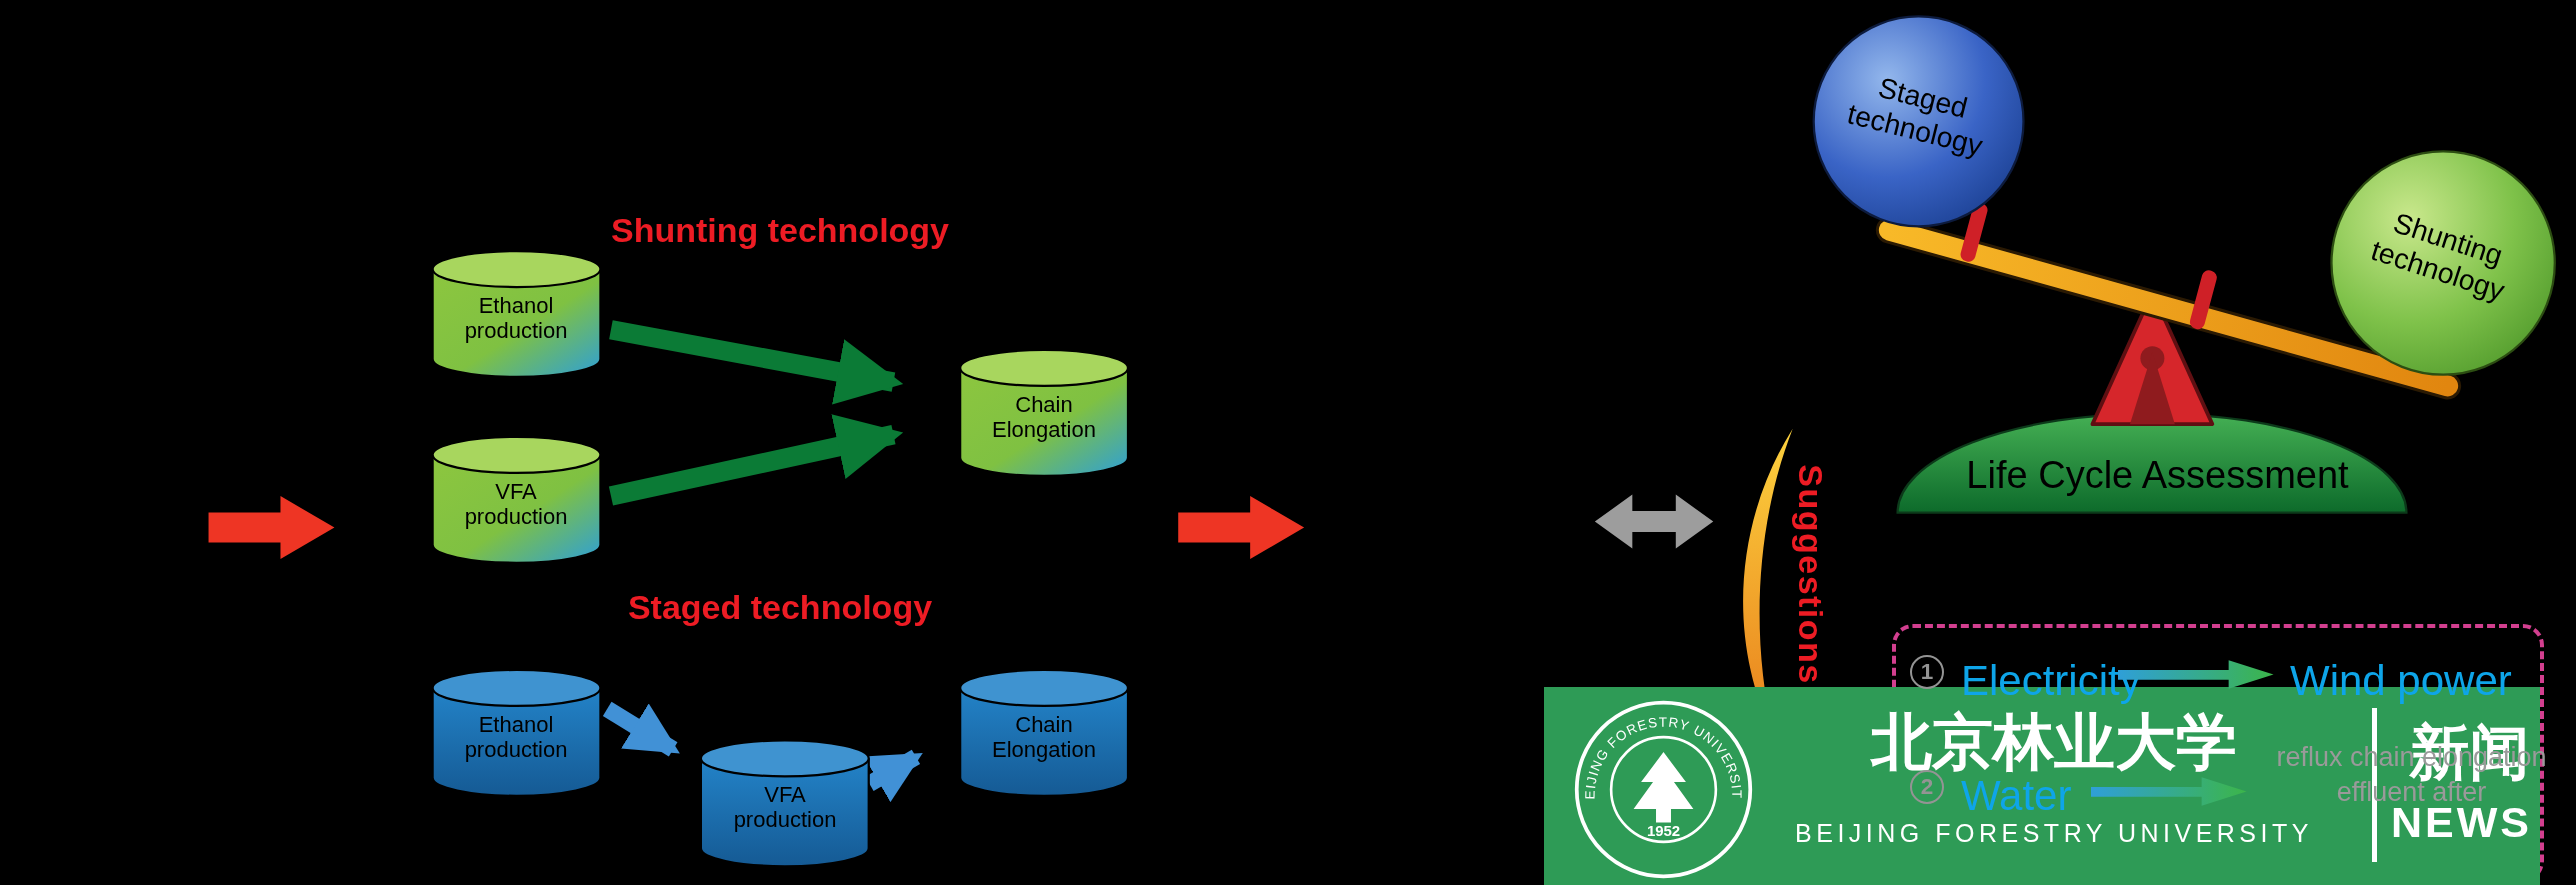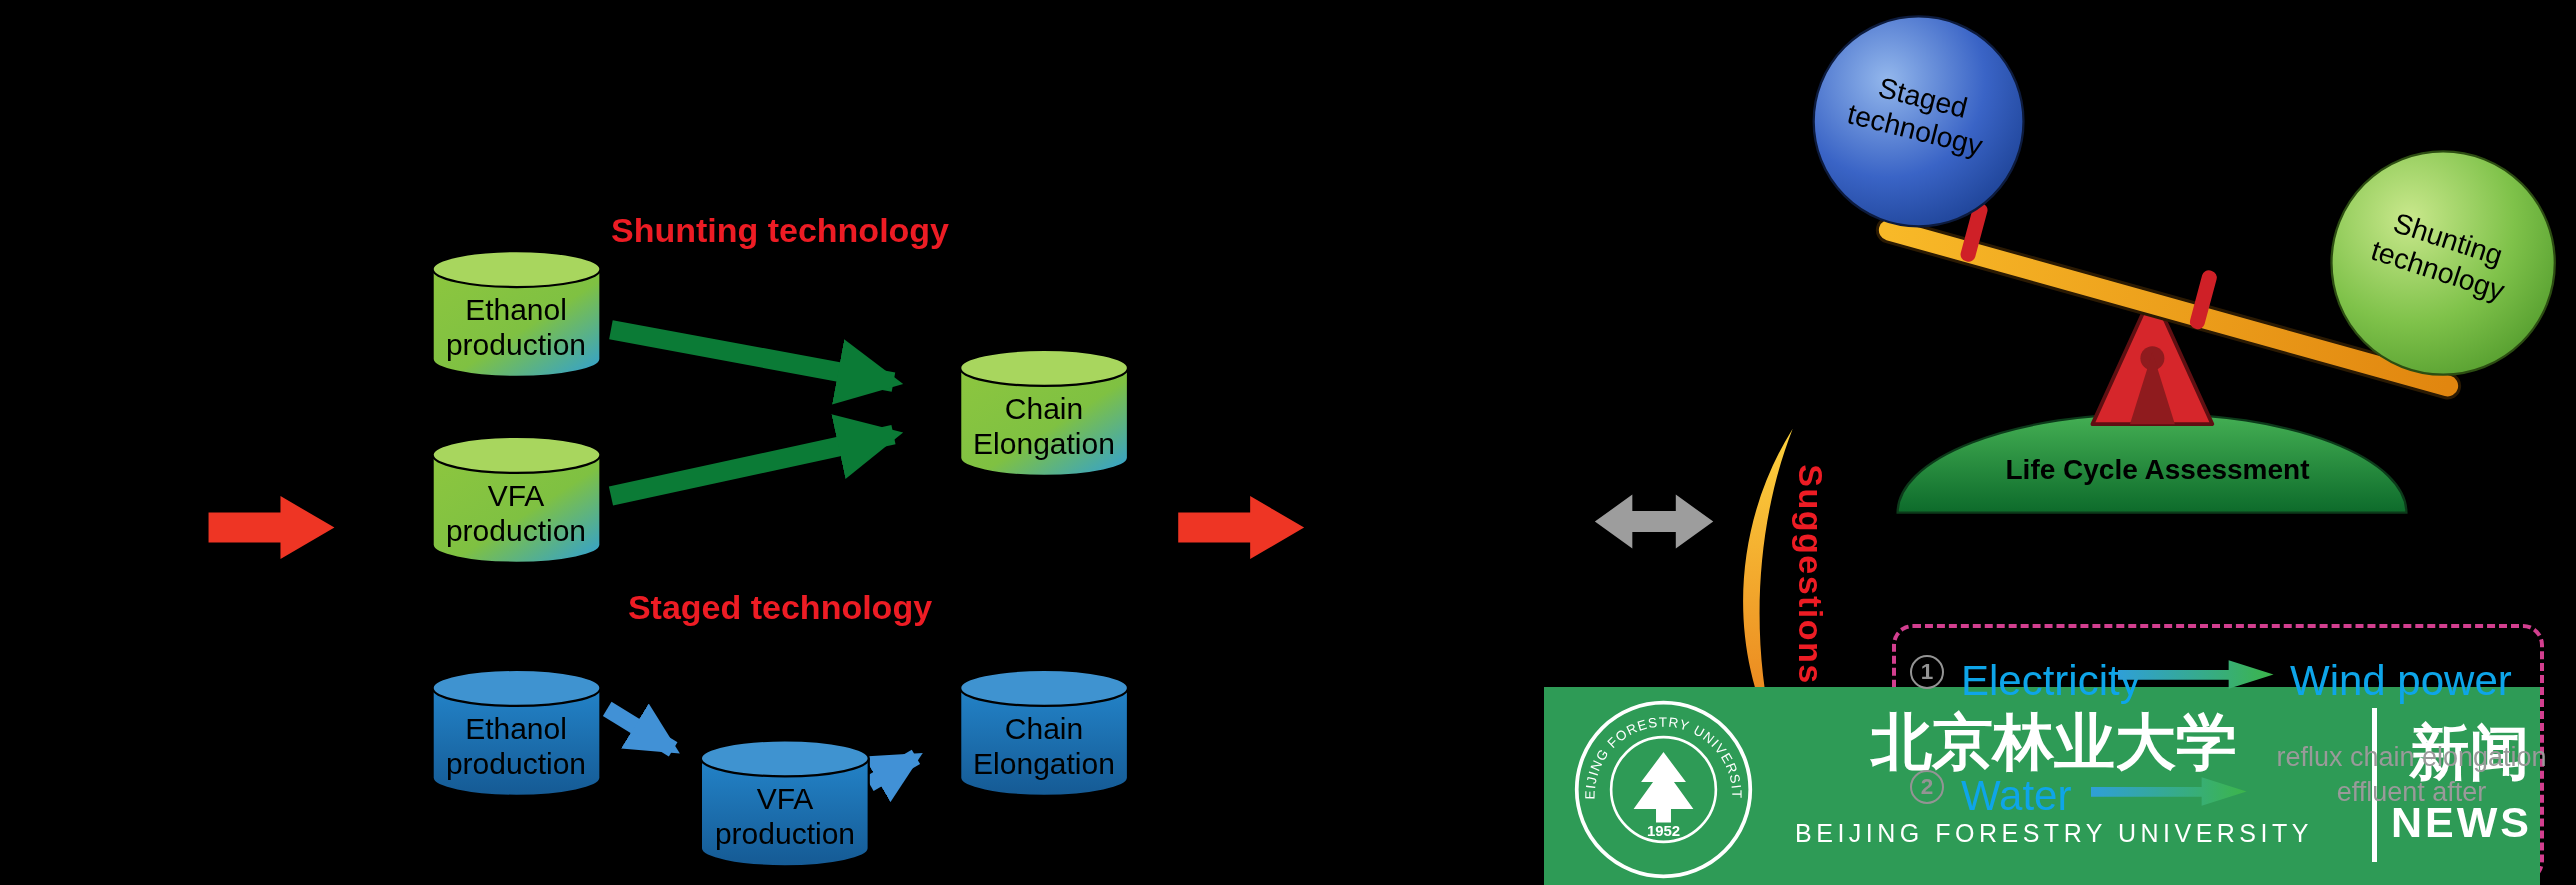--- a/index.html
+++ b/index.html
@@ -3,23 +3,23 @@
 <meta charset="utf-8">
 <style>
   *{margin:0;padding:0;box-sizing:border-box}
   html,body{background:#000}
   #canvas{position:relative;width:2576px;height:885px;background:#000;overflow:hidden;
           font-family:"Liberation Sans",sans-serif}
   .abs{position:absolute}
   .layer{position:absolute;left:0;top:0;width:100%;height:100%}
   .txt{color:#000;text-align:center;white-space:pre-line;line-height:1.15}
   .red-title{color:#ed1c24;font-weight:bold;font-size:34px;text-align:center;white-space:nowrap}
-  .cyl-label{font-size:30px}
+  .cyl-label{font-size:22px}
   .ball-label{font-size:28.5px}
-  .mound-label{font-size:28px;font-weight:700;white-space:nowrap}
+  .mound-label{font-size:38px;font-weight:400;white-space:nowrap}
   .suggestions{color:#ed1c24;font-weight:bold;font-size:34px;text-align:center;
                letter-spacing:1.5px;white-space:nowrap}
   .gray-text{color:#0ea5e9;font-size:42px;white-space:nowrap}
   .gray-block{color:#9a9a9a;font-size:27px;white-space:pre-line;line-height:1.3;text-align:center}
   .num-badge{display:inline-block;width:34px;height:34px;border:2.2px solid #949494;border-radius:50%;
              color:#949494;font-size:22.5px;font-weight:bold;line-height:30px;text-align:center}
   .dashed-box{border:4.5px dashed #d23f8f;border-radius:21px}
   .banner{background:#2e9b56}
   .banner-cn{color:#fff;font-family:"DejaVu Serif",serif;font-weight:bold;font-size:61px;
              text-align:center;white-space:nowrap}

